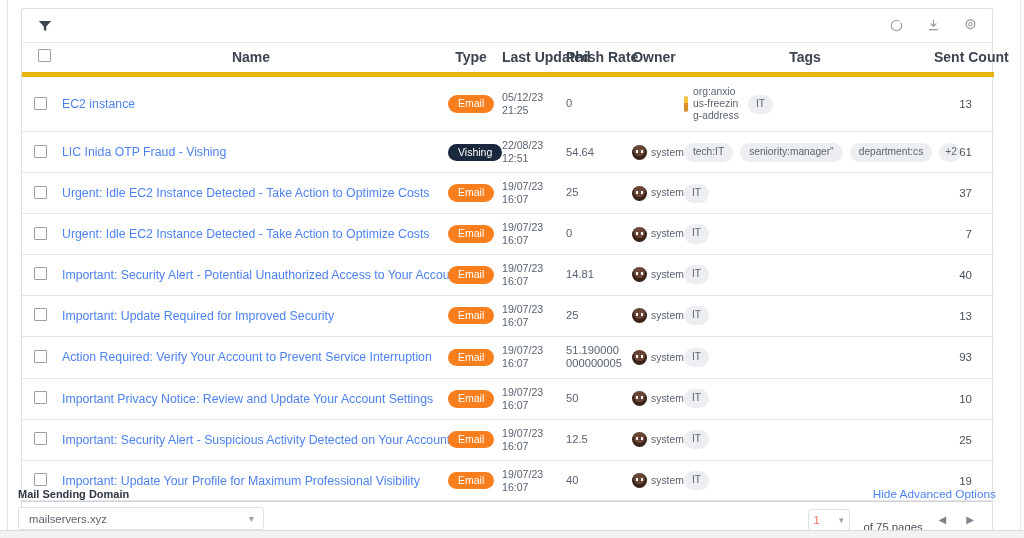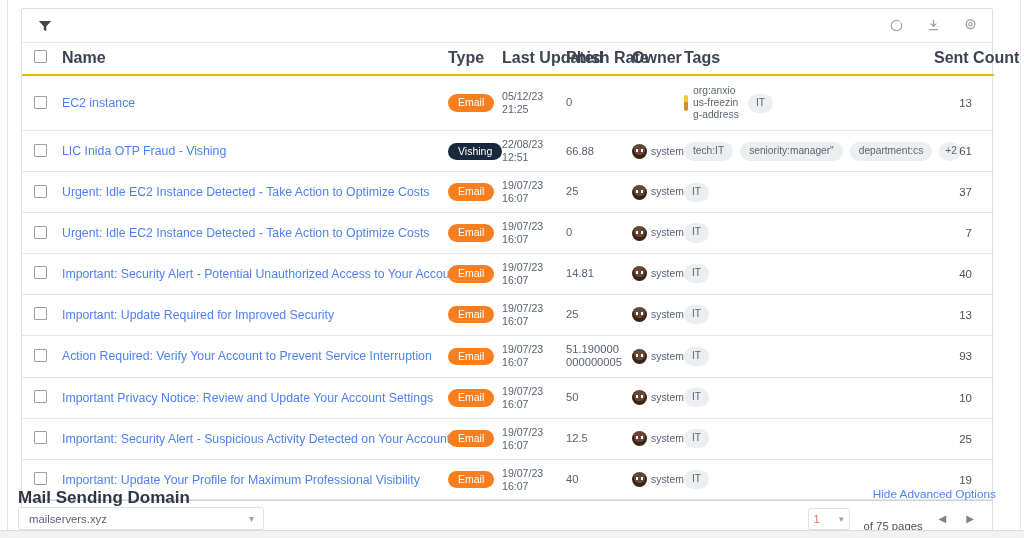--- a/index.html
+++ b/index.html
@@ -55,26 +55,26 @@
     font-size: 12.5px; color: #5b6470;
     flex: 1 1 auto; padding: 0;
   }
   .filter-input::placeholder { color: #b6bcc4; }
   .toolbar-actions { display: flex; align-items: center; gap: 22px; margin-left: auto; padding-right: 4px; }
   .tb-icon { width: 15px; height: 15px; cursor: pointer; opacity: .72; }
 
   
   table.grid { width: 100%; border-collapse: collapse; table-layout: fixed; }
   table.grid thead th {
-    font-size: 16px;
+    font-size: 14px;
     font-weight: bold;
     color: #3c4450;
-    text-align: left;
+    text-align: center;
     padding: 6px 4px 7px 4px;
-    border-bottom: 2px solid #eab308;
+    border-bottom: 5px solid #eab308;
     vertical-align: middle;
     white-space: nowrap;
   }
   table.grid tbody td {
     font-size: 11.5px;
     color: #4a515b;
     padding: 7px 4px;
     border-bottom: 1px solid #e2e4e7;
     vertical-align: middle;
   }
@@ -182,21 +182,21 @@
     font-size: 11px; color: #ef6b6b; background: #fff; cursor: pointer;
   }
   .mini-select .cv { color: #9aa0a8; font-size: 9px; }
   .pager-text { font-size: 11.3px; color: #4a515b; margin-left: 14px; margin-top: 15px; }
   .pager-right { margin-left: auto; display: flex; align-items: center; gap: 12px; }
   .pg-arrow { font-size: 10px; color: #7c838d; cursor: pointer; padding: 0 4px; }
 
   
   .adv-label {
     position: absolute; left: 18px; top: 488px;
-    font-size: 17px; font-weight: bold; color: #2f3742;
+    font-size: 11px; font-weight: bold; color: #2f3742;
   }
   .domain-select {
     position: absolute; left: 18px; top: 507px;
     width: 246px; height: 23px;
     border: 1px solid #dfe1e5; border-radius: 3px;
     background: #fff;
     display: flex; align-items: center; justify-content: space-between;
     padding: 0 9px 0 10px;
     font-size: 11.3px; color: #5b6470;
     cursor: pointer;
@@ -286,21 +286,21 @@
           </tr>
           <tr>
             <td class="col-chk"><span class="chk"></span></td>
             <td class="col-name"><a class="name-link">LIC Inida OTP Fraud - Vishing</a></td>
             <td class="col-type"><span class="badge vishing">Vishing</span></td>
             <td class="col-upd">
               <div class="date">22/08/23</div>
               <div class="date">12:51</div>
             </td>
             <td class="col-rate">
-              <div class="rate">66.88</div>
+              <div class="rate">54.64</div>
             </td>
             <td class="col-owner">
               <div class="owner-cell">
                 <span class="avatar"></span>
                 <span class="owner-name">system</span>
               </div>
             </td>
             <td class="col-tags">
               <div class="tag-row">
                 <span class="tag">tech:IT</span>

